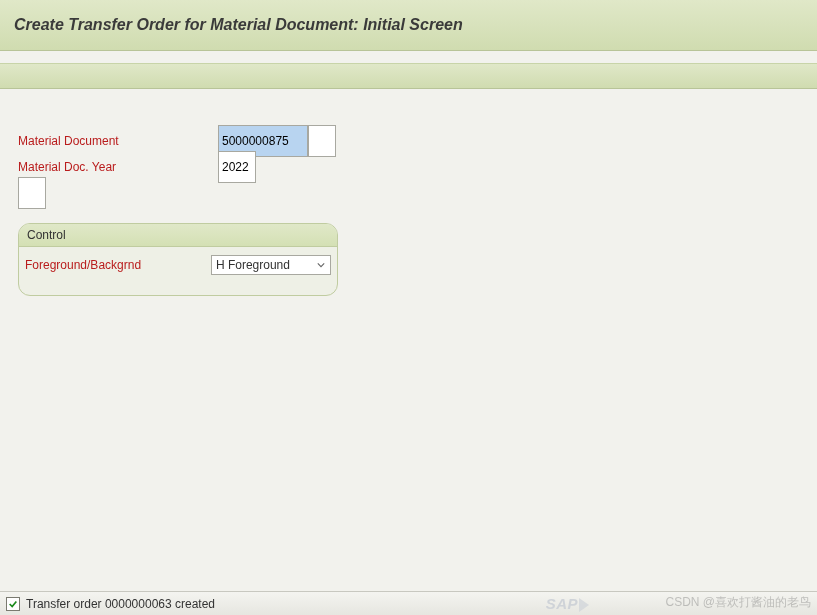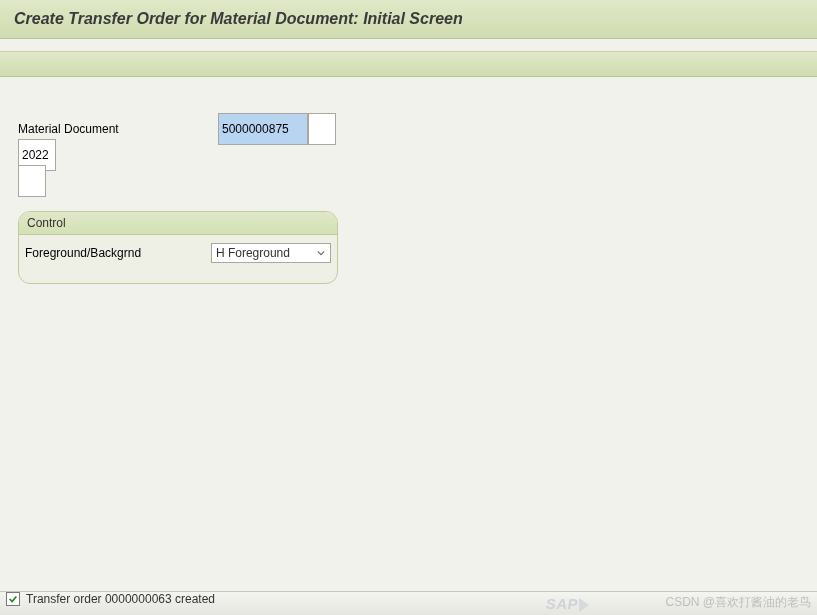--- a/index.html
+++ b/index.html
@@ -9,21 +9,21 @@
       background: #f2f2ed;
       width: 817px;
       height: 615px;
       position: relative;
       overflow: hidden;
       color: #333;
     }
     .title-bar {
       background: linear-gradient(to bottom, #e0e8c8 0%, #d0dcb0 100%);
       border-bottom: 1px solid #b8c498;
-      padding: 10px 14px;
+      padding: 16px 14px;
     }
     .title-bar h1 {
       font-size: 16px;
       font-weight: bold;
       font-style: italic;
       color: #3a3a3a;
     }
     .toolbar-strip {
       margin-top: 12px;
       height: 26px;
@@ -36,21 +36,21 @@
     }
     .field-row {
       display: flex;
       align-items: center;
       margin-bottom: 2px;
       height: 24px;
     }
     .field-label {
       width: 200px;
       font-size: 12px;
-      color: #000000;
+      color: #b91c1c;
     }
     .text-input {
       background: #fff;
       border: 1px solid #a8a8a0;
       height: 32px;
       padding: 9px 3px;
       font-family: Arial, sans-serif;
       font-size: 12px;
       color: #000;
     }
@@ -105,21 +105,21 @@
     .chev svg { width: 8px; height: 8px; }
     .status-bar {
       position: absolute;
       left: 0;
       right: 0;
       bottom: 0;
       height: 24px;
       background: linear-gradient(to bottom, #f4f4f0 0%, #e6e6e0 100%);
       border-top: 1px solid #c8c8c0;
       display: flex;
-      align-items: flex-start;
+      align-items: center;
       padding: 0 6px;
     }
     .status-check {
       width: 14px;
       height: 14px;
       border: 1px solid #7a7a70;
       background: #fff;
       display: flex;
       align-items: center;
       justify-content: center;
@@ -168,20 +168,21 @@
 
 <div class="form-area">
 
   <div class="field-row">
     <div class="field-label">Material Document</div>
     <input class="text-input input-matdoc selected" value="5000000875" style="">
     <input class="text-input secondary-input" value="" style="">
   </div>
 
   <div class="field-row">
+    <div class="field-label">Material Doc. Year</div>
     <input class="text-input input-year" value="2022" style="">
   </div>
 
   <div class="field-row">
     <input class="text-input input-wh" value="" style="">
   </div>
 
   <div class="group-box">
     <div class="group-title">Control</div>
     <div class="group-body">

